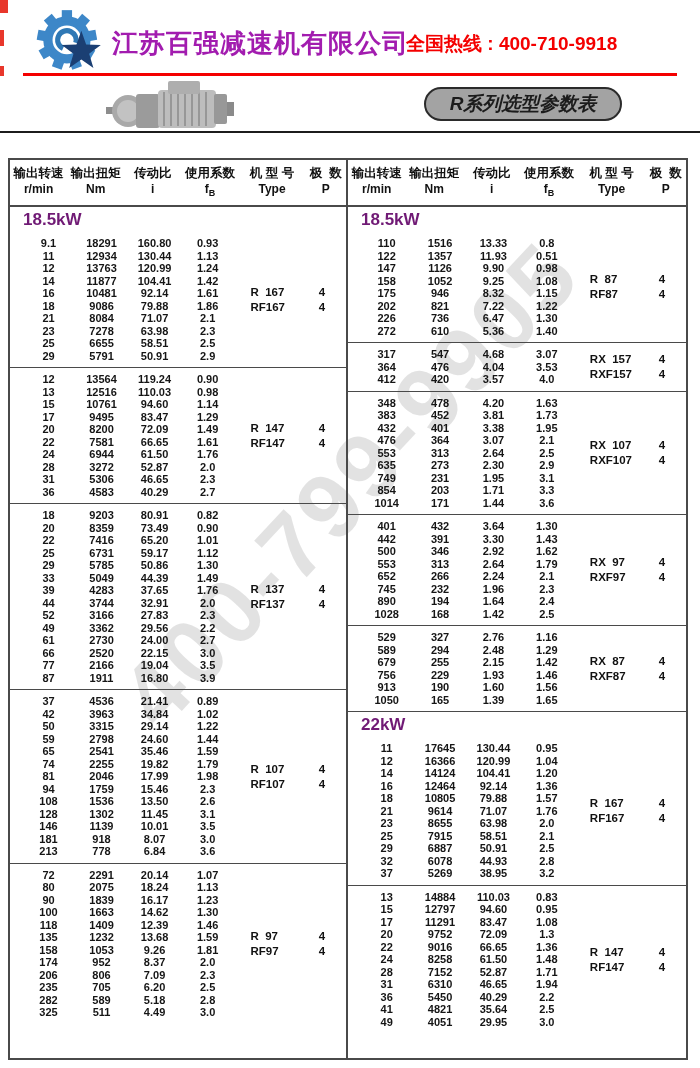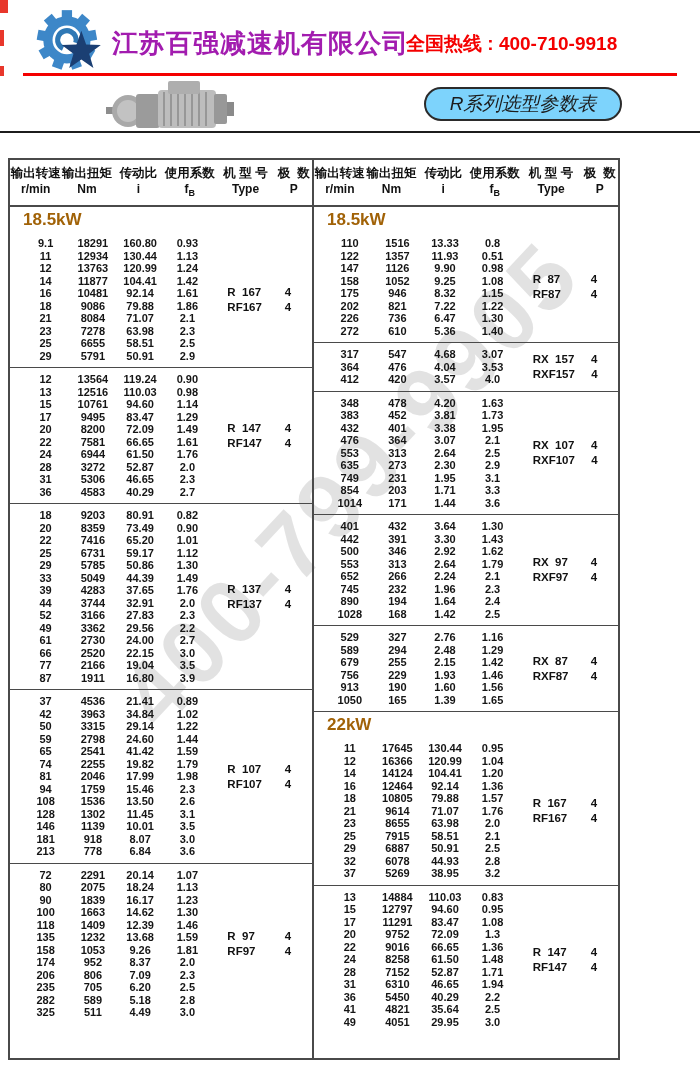--- a/index.html
+++ b/index.html
@@ -16,41 +16,41 @@
   
   .logo { position:absolute; left:33px; top:10px; width:74px; height:64px; }
   .company { position:absolute; left:112px; top:26px; font-size:26px; font-weight:700; letter-spacing:1px; color:#a21caf; }
   .hotline { position:absolute; left:406px; top:31px; font-size:19px; font-weight:700; color:#f40000; }
   .redline { position:absolute; left:23px; top:73px; width:654px; height:3px; background:#f40000; }
 
   
   .product { position:absolute; left:106px; top:80px; width:148px; height:52px; }
   .badge { position:absolute; left:424px; top:87px; width:198px; height:34px; border:2px solid #2b2b2b;
            border-radius:17px; display:flex; align-items:center; justify-content:center;
-           font-size:19px; font-weight:400; font-style:italic; color:#1c1c1c; background:#7dd3fc; }
+           font-size:19px; font-weight:700; font-style:italic; color:#1c1c1c; background:#a3a3a3; }
   .blackline { position:absolute; left:0; top:131px; width:700px; height:2px; background:#1c1c1c; }
 
   
   .watermark { position:absolute; left:-40px; top:432px; width:780px; text-align:center;
                font-size:92px; font-weight:700; letter-spacing:4px; color:#7f7f7f; opacity:0.22;
                transform:rotate(-47deg); pointer-events:none; white-space:nowrap; }
 
   
-  .ptable { position:absolute; left:8px; top:158px; width:612px; height:902px; border:2px solid #4a4a4a; display:flex; }
+  .ptable { position:absolute; left:8px; top:158px; width:680px; height:902px; border:2px solid #4a4a4a; display:flex; }
   .col { width:50%; position:relative; display:flex; flex-direction:column; }
   .col-left { border-right:2px solid #4a4a4a; }
 
   .col-header { border-bottom:2px solid #4a4a4a; padding:5px 0 4px; }
   .hrow { display:grid; grid-template-columns:17% 17% 17% 17% 20% 12%; }
   .hrow span { text-align:center; font-weight:700; }
   .hrow.labels span { font-size:12.5px; line-height:16px; white-space:pre; }
   .hrow.units  span { font-size:12px;  line-height:16px; }
   .hrow.units sub { font-size:9px; }
 
-  .section-title { font-size:17px; font-weight:700; line-height:20px; padding:3px 0 2px 13px; color:#a16207; }
+  .section-title { font-size:17px; font-weight:700; line-height:20px; padding:3px 0 2px 13px; color:#701a75; }
 
   .block { position:relative; padding:5px 12px; border-bottom:1.5px solid #4a4a4a; }
   .col > .block:last-child { border-bottom:none; }
   .row { display:grid; grid-template-columns:25% 25% 25% 25%; width:68%; }
   .row span { text-align:center; font-size:11px; font-weight:700; line-height:12.5px; color:#151515; }
 
   .models { position:absolute; left:68%; top:0; height:100%; width:32%;
             display:flex; flex-direction:column; justify-content:center; gap:2px; }
   .model-line { display:flex; justify-content:space-between; align-items:center; }
   .model-name { white-space:pre; padding-left:12px; font-size:11.5px; font-weight:700; line-height:13px; }
@@ -392,21 +392,21 @@
           </div>
           <div class="row">
             <span>59</span>
             <span>2798</span>
             <span>24.60</span>
             <span>1.44</span>
           </div>
           <div class="row">
             <span>65</span>
             <span>2541</span>
-            <span>41.42</span>
+            <span>35.46</span>
             <span>1.59</span>
           </div>
           <div class="row">
             <span>74</span>
             <span>2255</span>
             <span>19.82</span>
             <span>1.79</span>
           </div>
           <div class="row">
             <span>81</span>

